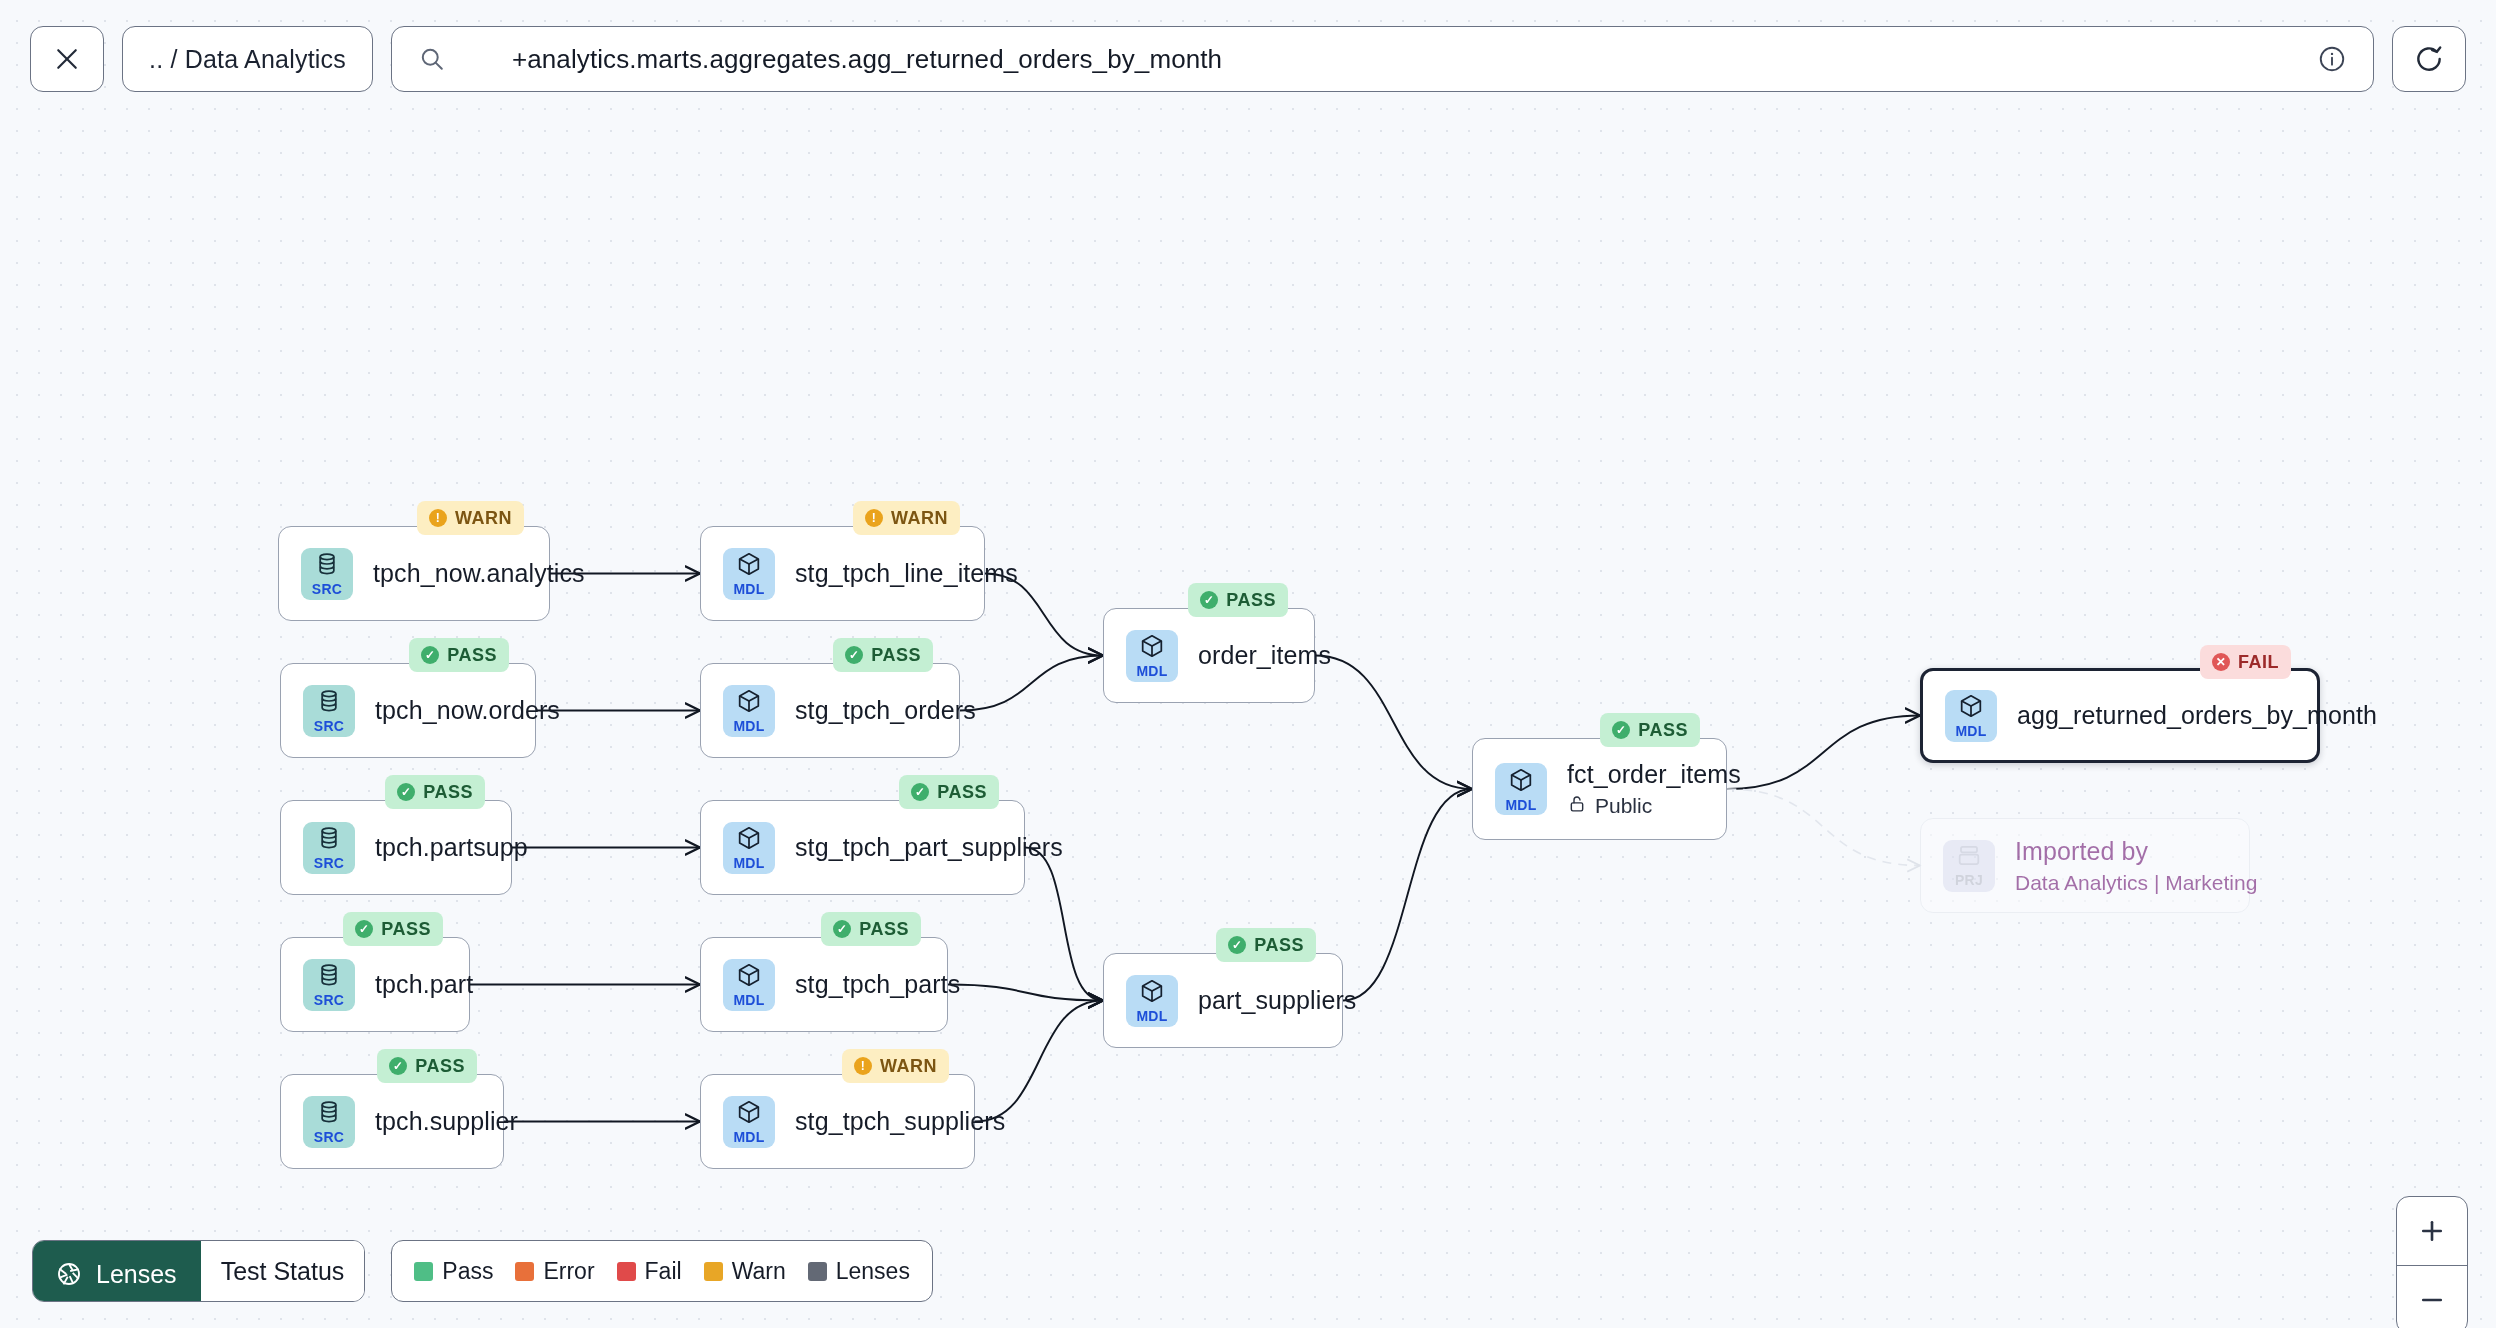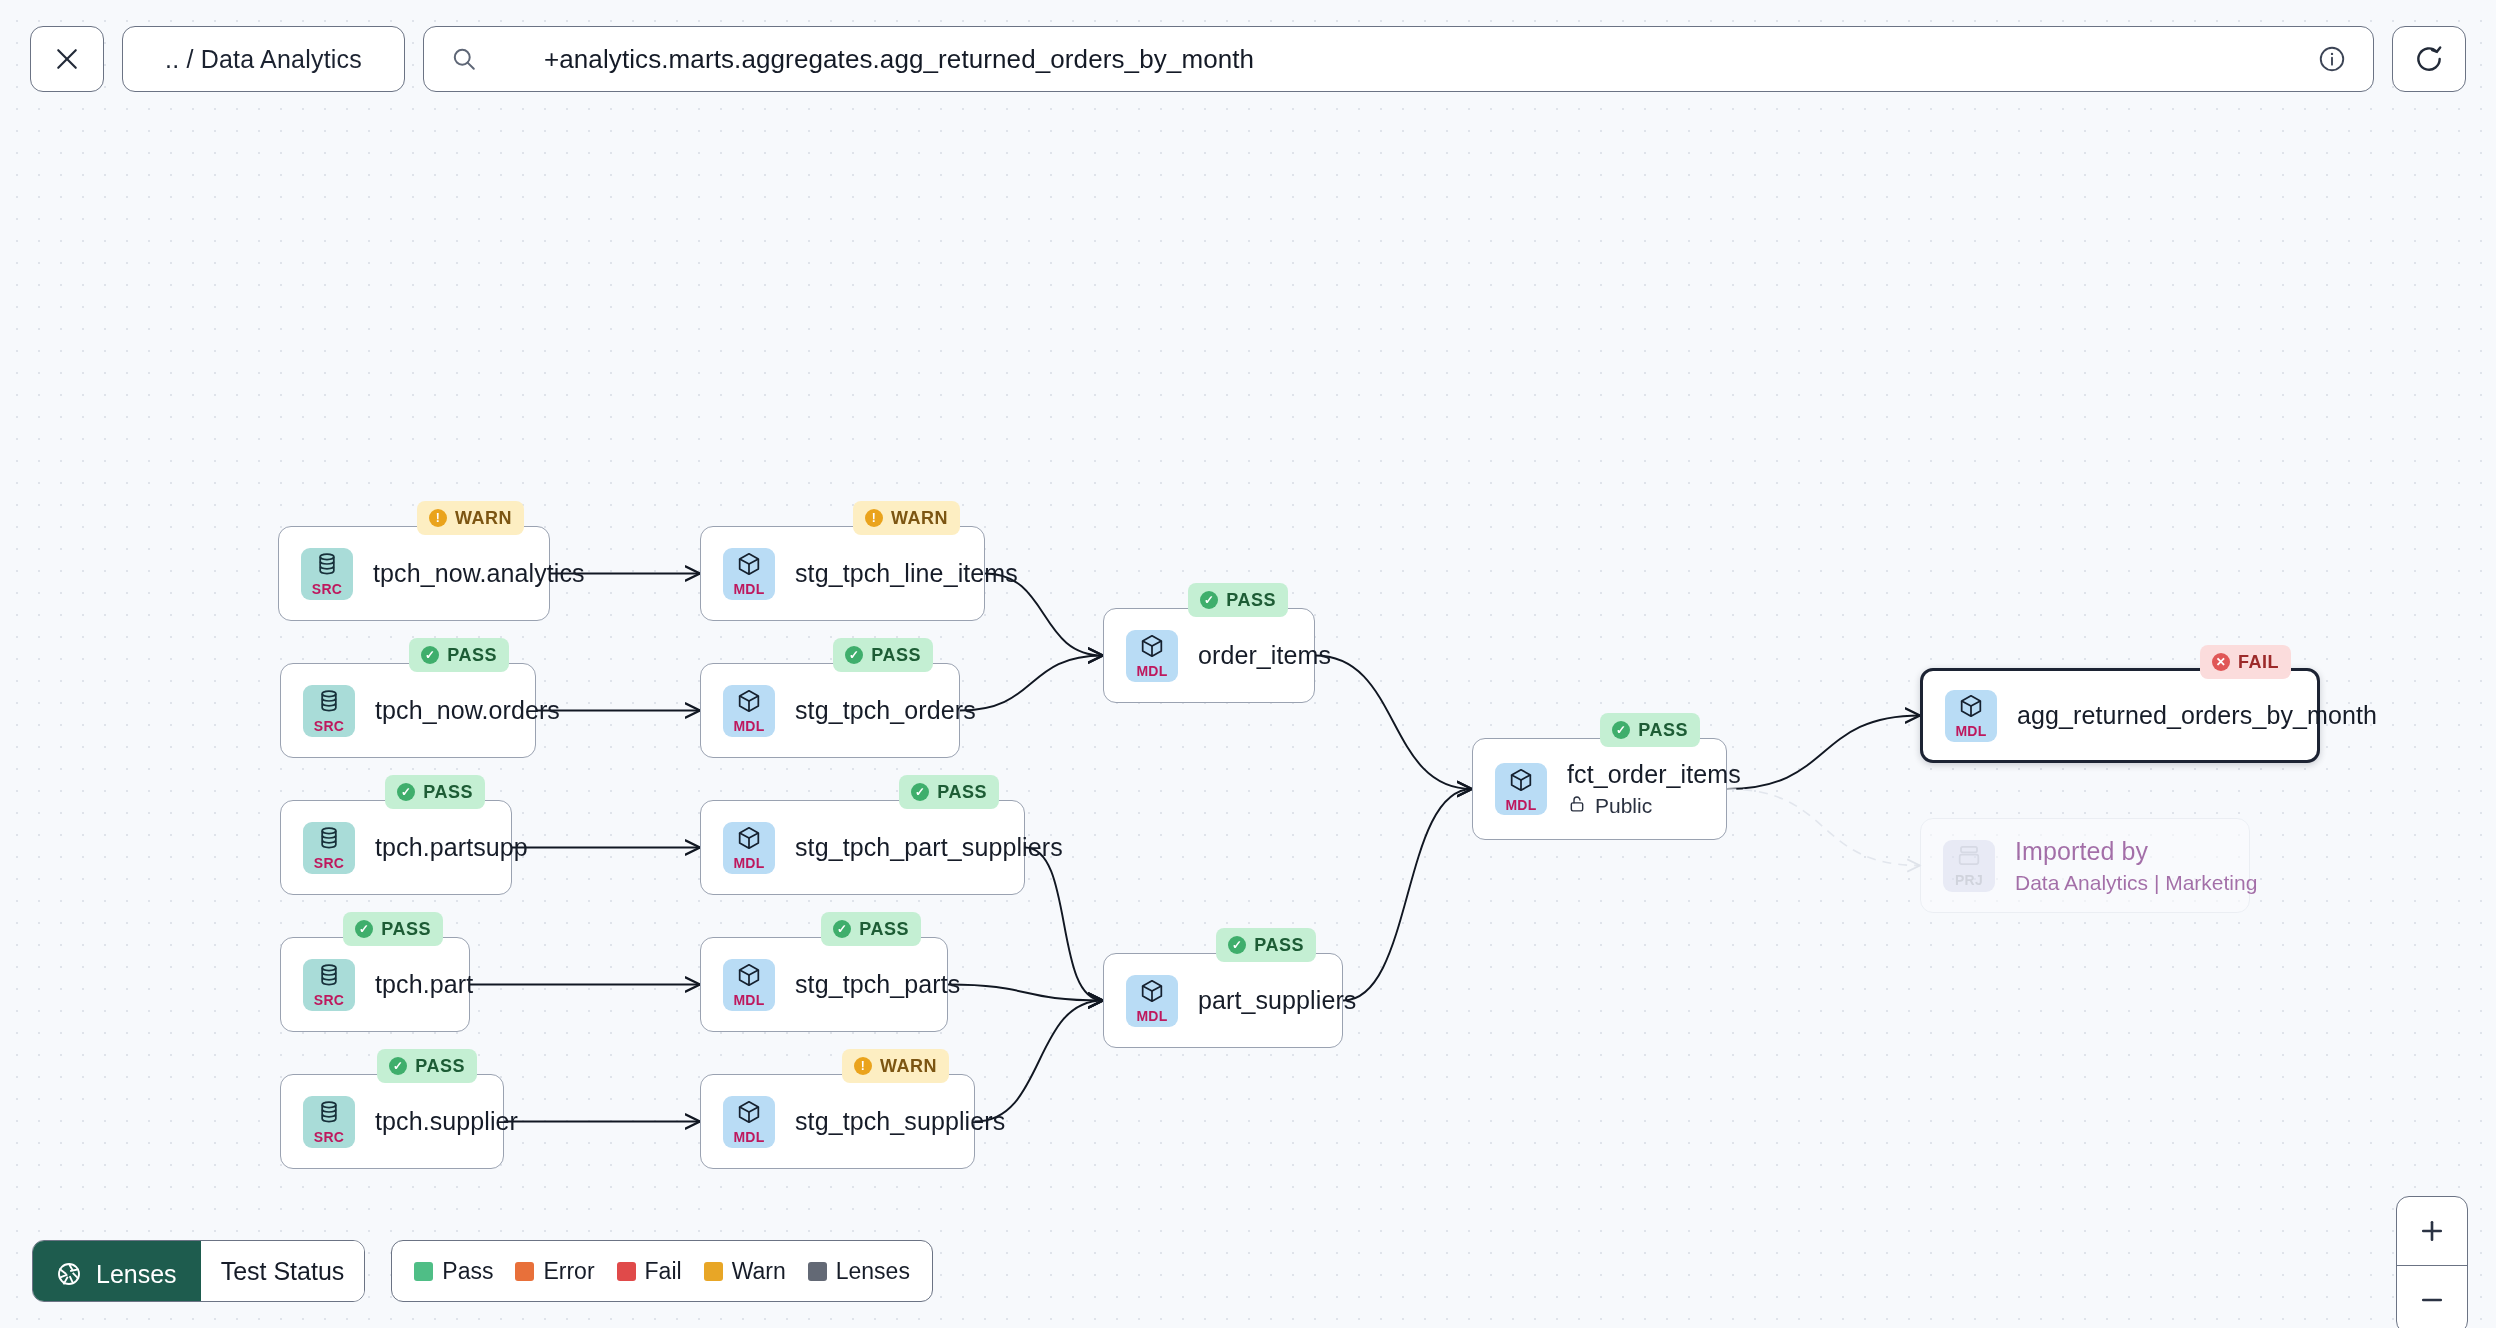--- a/index.html
+++ b/index.html
@@ -39,21 +39,21 @@
     border-radius: 13px;
     height: 66px;
     display: flex;
     align-items: center;
     justify-content: center;
     cursor: pointer;
     flex: none;
   }
   .tb-close { width: 74px; }
   .tb-breadcrumb {
-    padding: 0 42px;
+    padding: 0 26px;
     font-size: 25px;
     color: #1b2230;
     letter-spacing: .2px;
     white-space: nowrap;
   }
   .tb-search {
     flex: 1 1 auto;
     display: flex;
     align-items: center;
     padding: 0 26px 0 26px;
@@ -113,21 +113,21 @@
     justify-content: center;
     flex: none;
     gap: 1px;
   }
   .chip-src { background: #a9dcd8; }
   .chip-mdl { background: #b9dcf5; }
   .chip-prj { background: #e0e2f2; }
   .chip-lbl {
     font-size: 14px;
     font-weight: 600;
-    color: #be185d;
+    color: #1d4ed8;
     letter-spacing: .3px;
     line-height: 1;
   }
   .chip-prj .chip-lbl { color: #b9bdca; }
   .node-body { display: flex; flex-direction: column; justify-content: center; gap: 5px; min-width: 0; }
   .node-title {
     font-size: 25px;
     color: #161c28;
     white-space: nowrap;
     letter-spacing: .1px;

